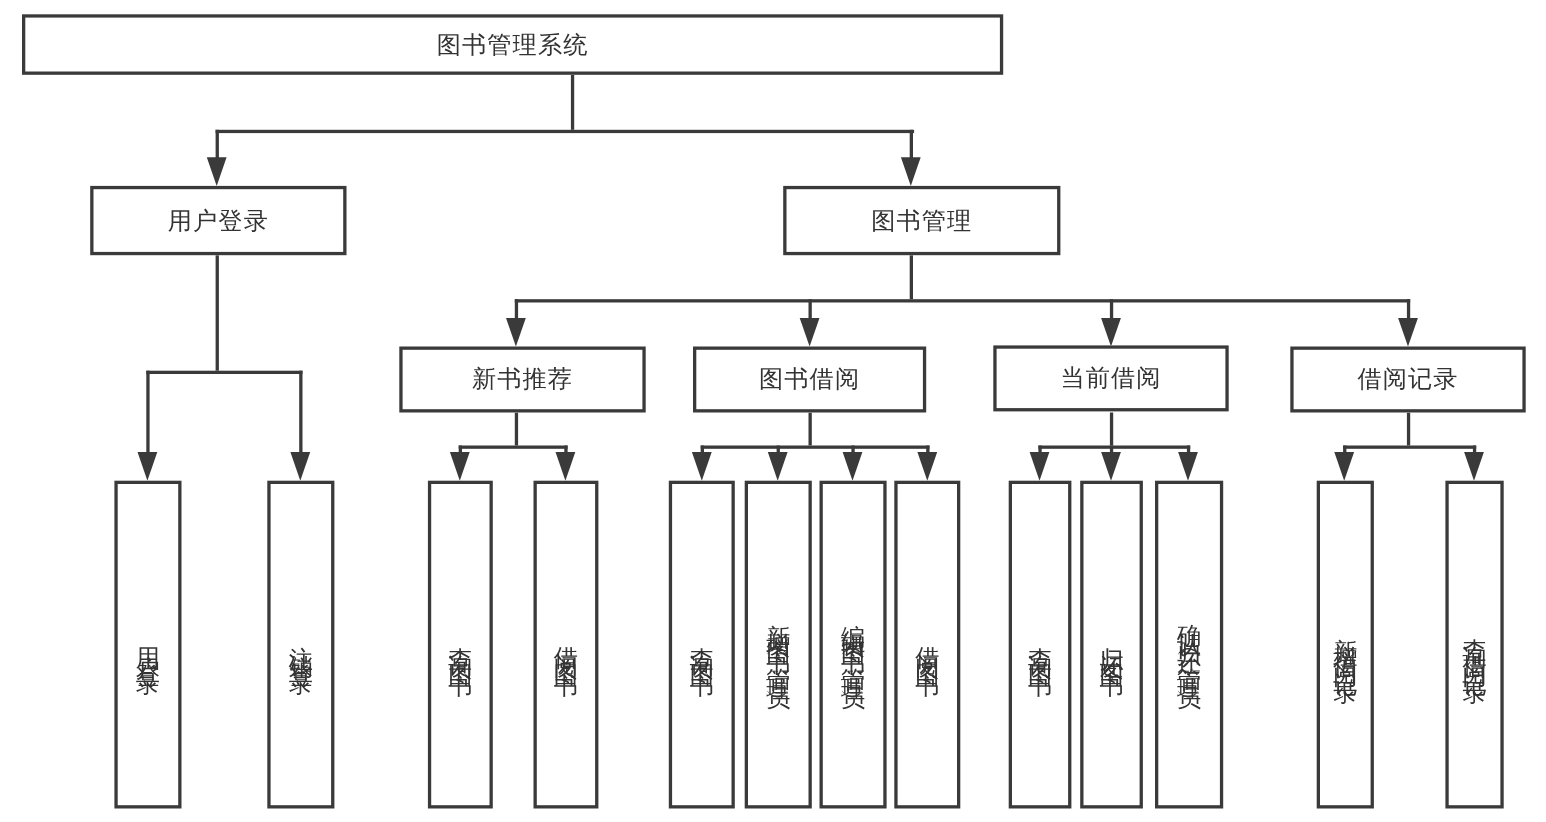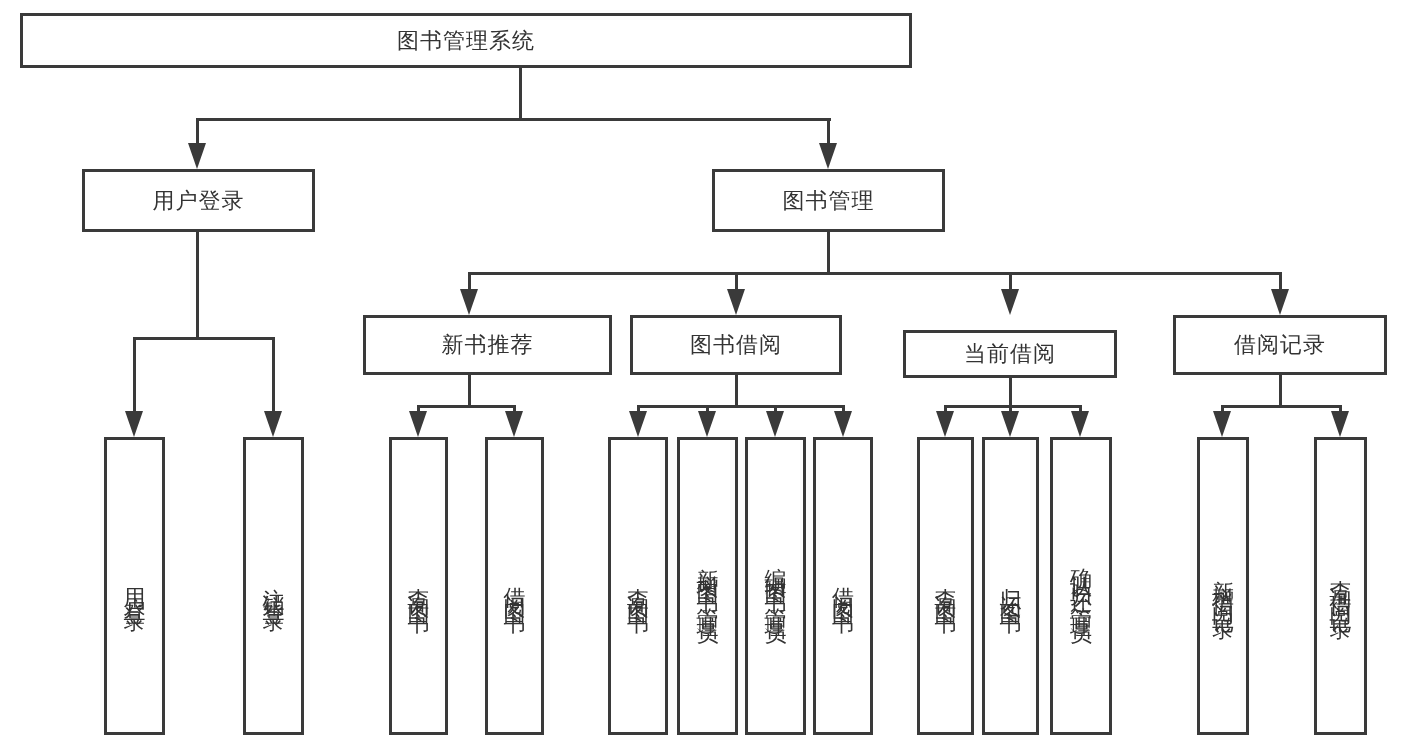--- a/index.html
+++ b/index.html
@@ -67,43 +67,43 @@
   <div class="box hbox" style="left:20px;top:13px;width:892px;height:55px">图书管理系统</div>
 
   <div class="vline" style="left:519px;top:68px;height:50px"></div>
   <div class="hline" style="left:196px;top:118px;width:635px"></div>
   <div class="vline" style="left:196px;top:118px;height:28px"></div>
   <div class="arrow" style="left:188px;top:143px"></div>
   <div class="vline" style="left:827px;top:118px;height:28px"></div>
   <div class="arrow" style="left:819px;top:143px"></div>
 
   <div class="box hbox" style="left:82px;top:169px;width:233px;height:63px">用户登录</div>
-  <div class="box hbox" style="left:712px;top:169px;width:233px;height:63px">图书管理</div>
+  <div class="box hbox" style="left:712px;top:169px;width:252px;height:63px">图书管理</div>
 
   <div class="vline" style="left:196px;top:232px;height:105px"></div>
   <div class="hline" style="left:133px;top:337px;width:142px"></div>
   <div class="vline" style="left:133px;top:337px;height:76px"></div>
   <div class="arrow" style="left:125px;top:411px"></div>
   <div class="vline" style="left:272px;top:337px;height:76px"></div>
   <div class="arrow" style="left:264px;top:411px"></div>
 
   <div class="vline" style="left:827px;top:232px;height:40px"></div>
   <div class="hline" style="left:468px;top:272px;width:814px"></div>
   <div class="vline" style="left:468px;top:272px;height:19px"></div>
   <div class="arrow" style="left:460px;top:289px"></div>
   <div class="vline" style="left:735px;top:272px;height:19px"></div>
   <div class="arrow" style="left:727px;top:289px"></div>
   <div class="vline" style="left:1009px;top:272px;height:19px"></div>
   <div class="arrow" style="left:1001px;top:289px"></div>
   <div class="vline" style="left:1279px;top:272px;height:19px"></div>
   <div class="arrow" style="left:1271px;top:289px"></div>
 
-  <div class="box hbox" style="left:363px;top:315px;width:249px;height:60px">新书推荐</div>
+  <div class="box hbox" style="left:363px;top:315px;width:224px;height:60px">新书推荐</div>
   <div class="box hbox" style="left:630px;top:315px;width:212px;height:60px">图书借阅</div>
-  <div class="box hbox" style="left:903px;top:330px;width:214px;height:48px">当前借阅</div>
+  <div class="box hbox" style="left:903px;top:314px;width:214px;height:60px">当前借阅</div>
   <div class="box hbox" style="left:1173px;top:315px;width:214px;height:60px">借阅记录</div>
 
   <div class="vline" style="left:468px;top:375px;height:30px"></div>
   <div class="hline" style="left:417px;top:405px;width:99px"></div>
   <div class="vline" style="left:417px;top:405px;height:10px"></div>
   <div class="arrow" style="left:409px;top:411px"></div>
   <div class="vline" style="left:513px;top:405px;height:10px"></div>
   <div class="arrow" style="left:505px;top:411px"></div>
 
   <div class="vline" style="left:735px;top:375px;height:30px"></div>

